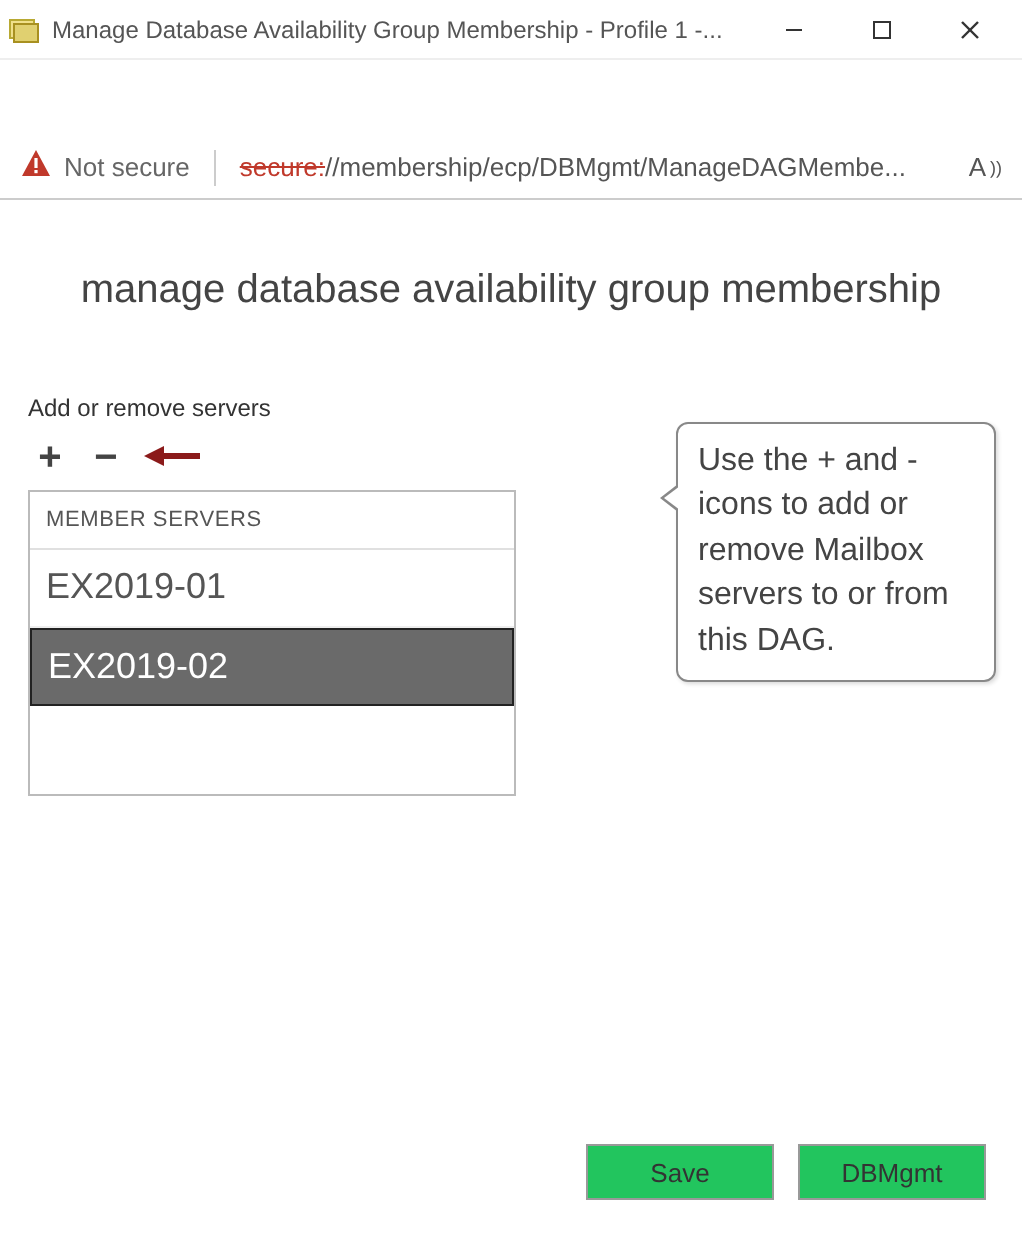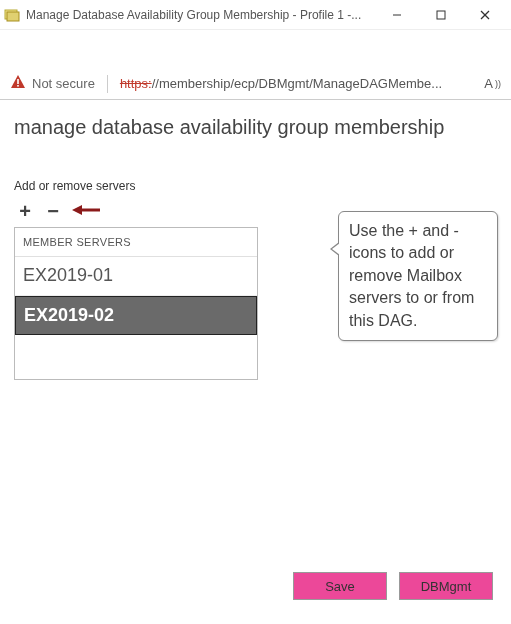--- a/index.html
+++ b/index.html
@@ -66,21 +66,23 @@
       display: flex; align-items: center; gap: 2px;
     }
     
     .content {
       padding: 16px 14px 0 14px;
     }
     .page-heading {
       font-size: 20px;
       font-weight: 300;
       color: #444;
+      margin-top: 18px;
       margin-bottom: 40px;
+      text-align: center;
     }
     .section-label {
       font-size: 12px;
       color: #333;
       margin-bottom: 8px;
     }
     .toolbar {
       display: flex;
       align-items: center;
       gap: 10px;
@@ -112,21 +114,21 @@
     .member-item {
       font-size: 18px;
       padding: 8px 8px;
       border-bottom: 1px solid #eee;
       color: #555;
       line-height: 1.2;
     }
     .member-item.selected {
       background: #6a6a6a;
       color: #fff;
-      font-weight: 700;
+      font-weight: 400;
       border: 1px solid #222;
     }
     .member-empty { height: 44px; }
     
     .callout {
       position: absolute;
       left: 338px;
       top: 211px;
       width: 160px;
       background: #fff;
@@ -163,21 +165,21 @@
       position: absolute;
       bottom: 24px;
       right: 18px;
       display: flex;
       gap: 12px;
     }
     .dlg-btn {
       min-width: 94px;
       height: 28px;
       border: 1px solid #999;
-      background: #ec4899;
+      background: #22c55e;
       font-size: 13px;
       color: #333;
       display: flex;
       align-items: center;
       justify-content: center;
     }
   </style>
 </head>
 <body>
 
@@ -213,21 +215,21 @@
   <span class="warn-icon">
     <svg viewBox="0 0 16 16">
         <polygon points="8,1 15,14 1,14" fill="#c0392b"></polygon>
         <rect x="7.2" y="5" width="1.6" height="5" fill="#fff"></rect>
         <rect x="7.2" y="11" width="1.6" height="1.6" fill="#fff"></rect>
       </svg>
   </span>
   <span class="nsec">Not secure</span>
   <span class="divider"></span>
   <span>
-    <span class="url-strike">https:</span><span class="url-rest">//membership/ecp/DBMgmt/ManageDAGMembe...</span>
+    <span class="url-strike">secure:</span><span class="url-rest">//membership/ecp/DBMgmt/ManageDAGMembe...</span>
   </span>
   <span class="reader">
     <span>A</span>
       <sup style="font-size:9px;">))</sup>
   </span>
 </div>
 
 <div class="content">
   <div class="page-heading">manage database availability group membership</div>
   <div class="section-label">Add or remove servers</div>

